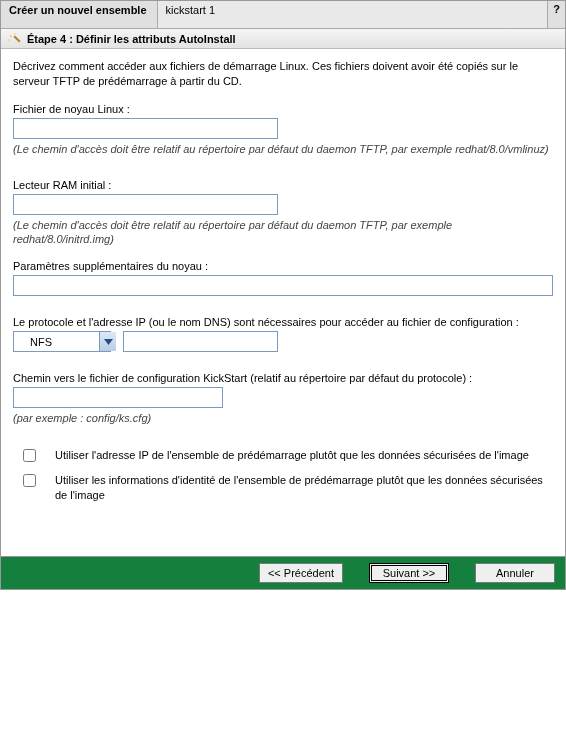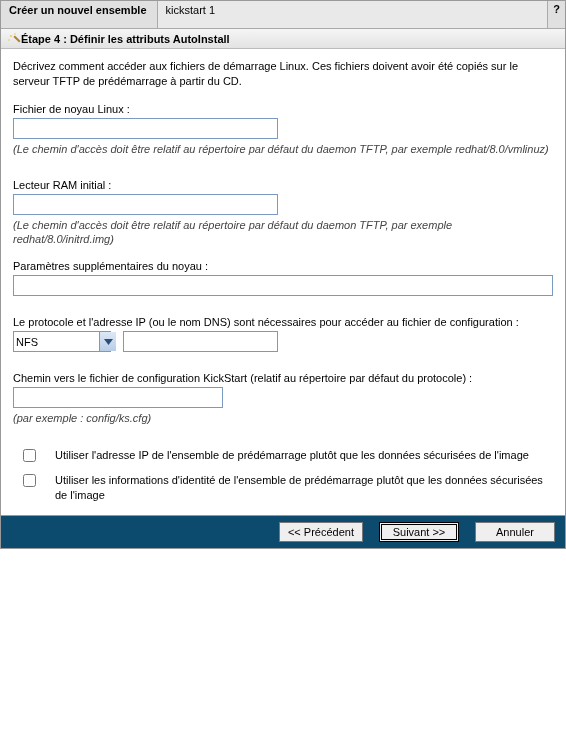--- a/index.html
+++ b/index.html
@@ -42,20 +42,21 @@
     text-align: center;
     border-left: 1px solid #aaa;
     font-weight: bold;
     background: #e0e0e0;
     line-height: 16px;
     cursor: pointer;
   }
   .stepbar {
     display: flex;
     align-items: center;
+    gap: 6px;
     padding: 2px 6px;
     background: linear-gradient(#f5f5f5, #e3e3e3);
     border-bottom: 1px solid #bbb;
     height: 20px;
   }
   .stepbar .icon svg { display:block; }
   .stepbar .steptxt {
     font-weight: bold;
     font-size: 11px;
   }
@@ -94,21 +95,21 @@
   .select-wrap {
     position: relative;
     width: 104px;
   }
   select.sel {
     width: 98px;
     height: 21px;
     border: 1px solid #7a9ac0;
     font-size: 11px;
     font-family: inherit;
-    padding: 0 2px;
+    padding: 0 16px;
     background:#fff;
     color:#000;
     -webkit-appearance: none;
     appearance: none;
   }
   .select-wrap .caret {
     position: absolute;
     right: 1px; top: 1px;
     width: 17px; height: 19px;
     background: linear-gradient(#dce8f6,#b9cde6);
@@ -128,22 +129,23 @@
   .chk-row input[type=checkbox]{
     margin: 1px 2px 0 0;
     width:13px; height:13px;
     accent-color:#3a6ea5;
   }
   .footer {
     border-top: 1px solid #999;
     padding: 6px 10px;
     display: flex;
     justify-content: flex-end;
-    gap: 16px;
-    background:#0c4a6e;
+    gap: 26px;
+    background:#15803d;
+    margin-top:41px;
   }
   button.wiz {
     font-family: inherit;
     font-size: 11px;
     padding: 1px 8px;
     height: 20px;
     background: #efefef;
     border: 1px solid #777;
     cursor: pointer;
     min-width: 80px;

